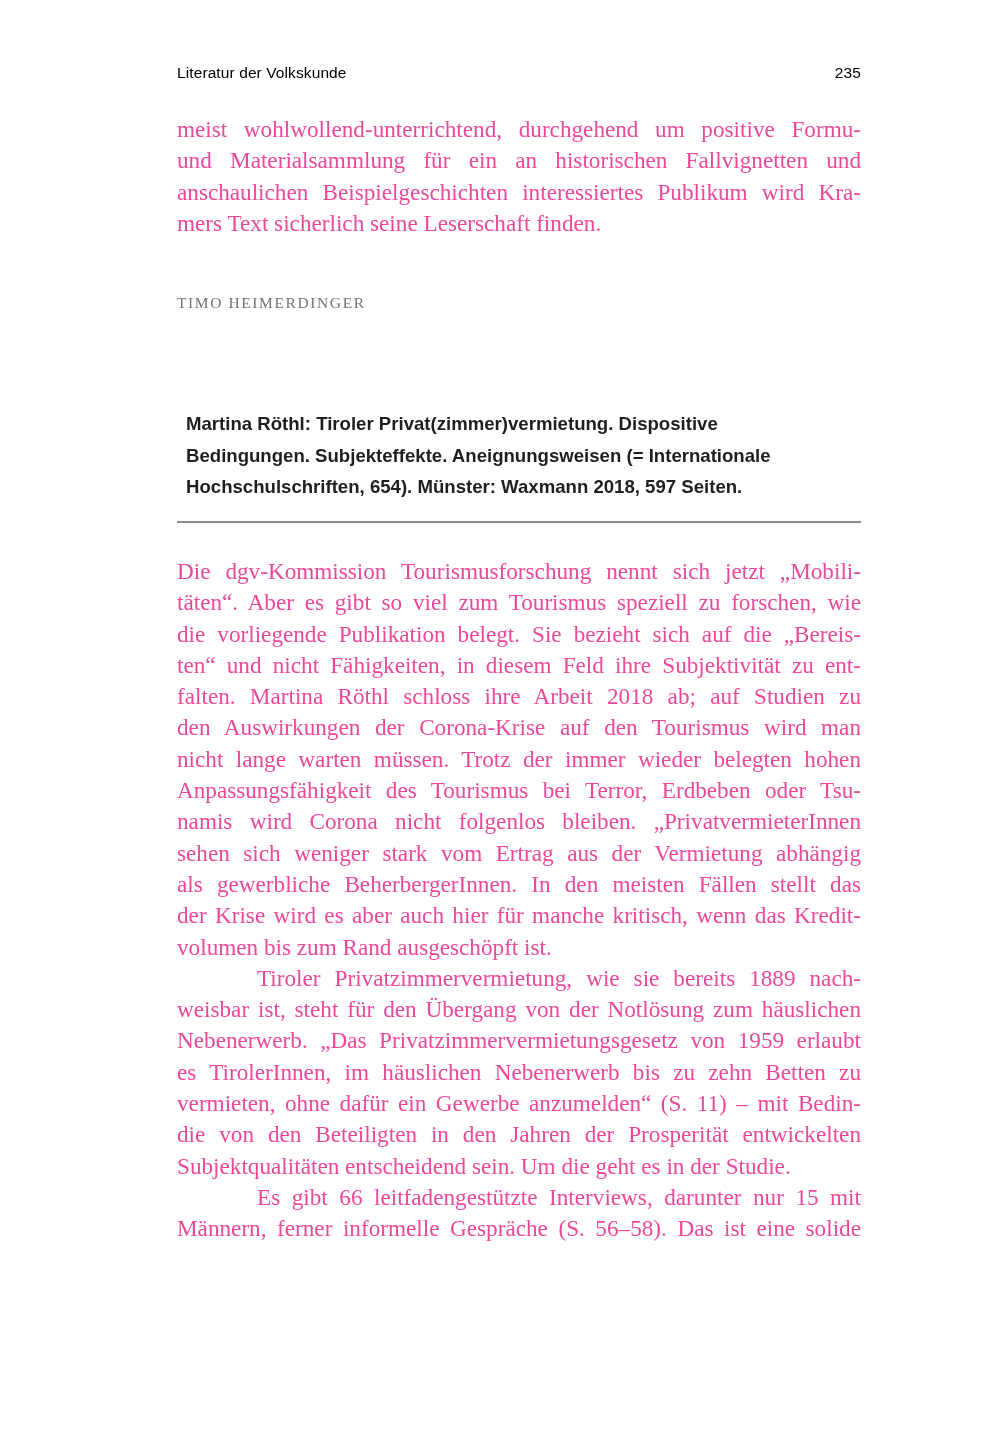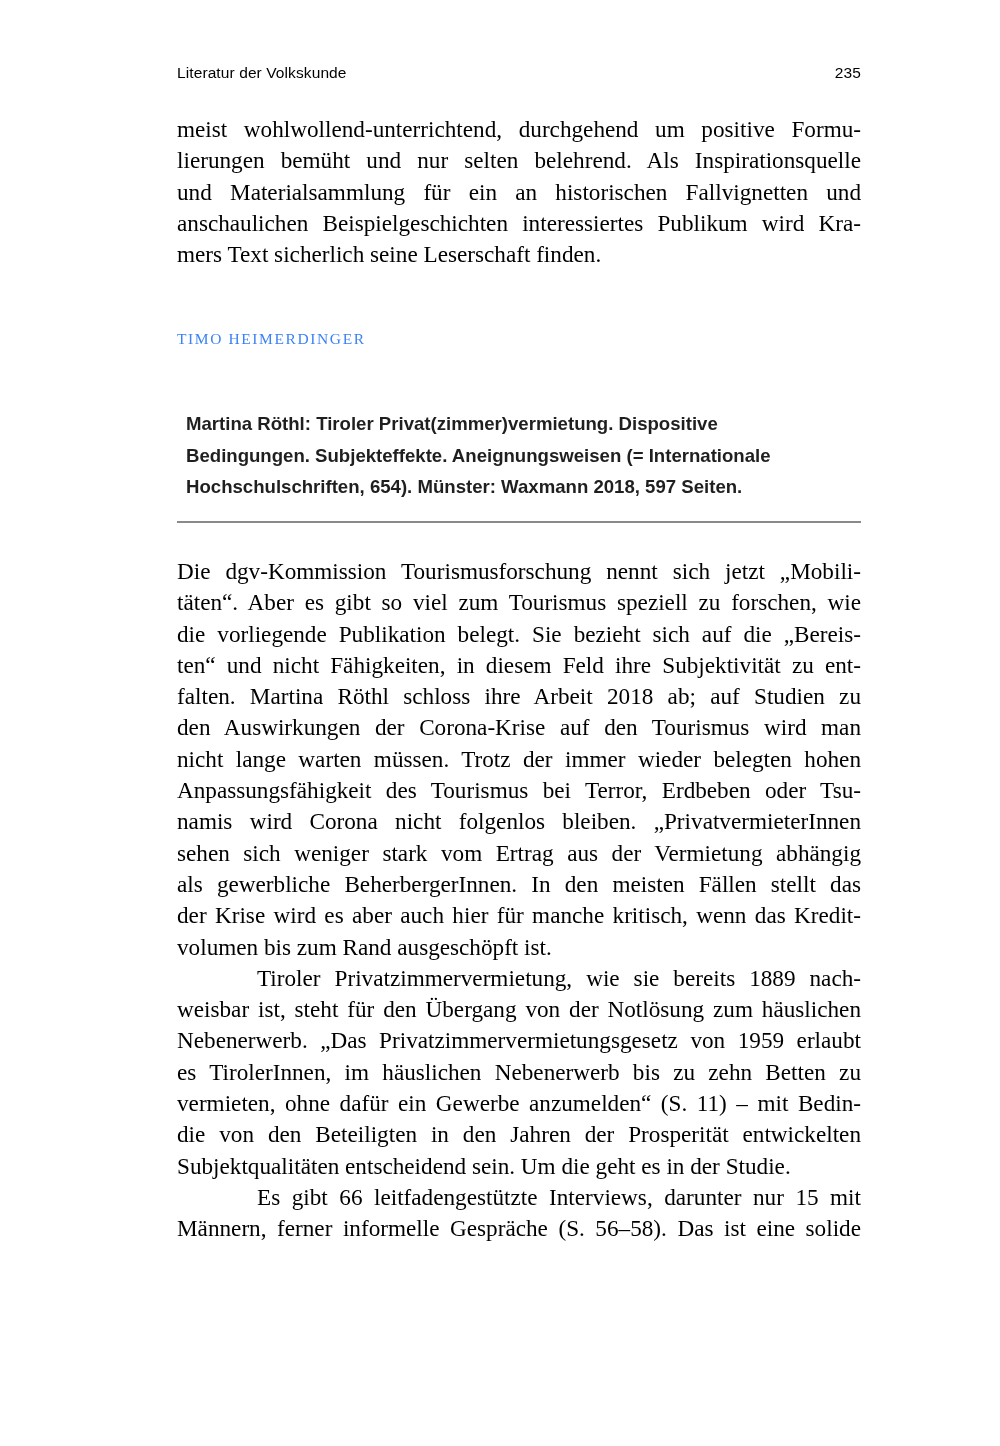--- a/index.html
+++ b/index.html
@@ -26,21 +26,21 @@
       color: #000000;
       letter-spacing: 0.1px;
     }
     .body-text {
       position: absolute;
       left: 177px;
       width: 684px;
       font-family: "Liberation Serif", serif;
       font-size: 23.2px;
       line-height: 31.3px;
-      color: #000000;
+      color: #ec4899;
       text-align: justify;
       hyphens: manual;
     }
     .body-text .line {
       display: block;
       text-align: justify;
       text-align-last: justify;
       white-space: nowrap;
       height: 31.3px;
     }
@@ -51,23 +51,22 @@
       padding-left: 80px;
     }
     #para-prev { top: 114px; }
     .signature {
       position: absolute;
       top: 294px;
       left: 177px;
       font-family: "Liberation Serif", serif;
       font-size: 15.5px;
       letter-spacing: 1.6px;
-      color: #3b82f6;
+      color: #737373;
       text-transform: uppercase;
-      margin-top: 36px;
     }
     .review-heading {
       position: absolute;
       top: 399px;
       left: 177px;
       width: 690px;
       font-family: "Liberation Sans", sans-serif;
       font-weight: bold;
       font-size: 18.6px;
       line-height: 31.5px;
@@ -90,21 +89,20 @@
 </head>
 <body>
 
 <header class="running-head">
   <span>Literatur der Volkskunde</span>
   <span>235</span>
 </header>
 
 <div class="body-text" id="para-prev">
   <span class="line">meist wohlwollend-unterrichtend, durchgehend um positive Formu-</span>
-  <span class="line">lierungen bemüht und nur selten belehrend. Als Inspirationsquelle</span>
   <span class="line">und Materialsammlung für ein an historischen Fallvignetten und</span>
   <span class="line">anschaulichen Beispielgeschichten interessiertes Publikum wird Kra-</span>
   <span class="line last">mers Text sicherlich seine Leserschaft finden.</span>
 </div>
 
 <div class="signature">Timo Heimerdinger</div>
 
 <h2 class="review-heading" style="margin:9px;">
   <span class="line">Martina Röthl: Tiroler Privat(zimmer)vermietung. Dispositive</span>
   <span class="line">Bedingungen. Subjekteffekte. Aneignungsweisen (= Internationale</span>

